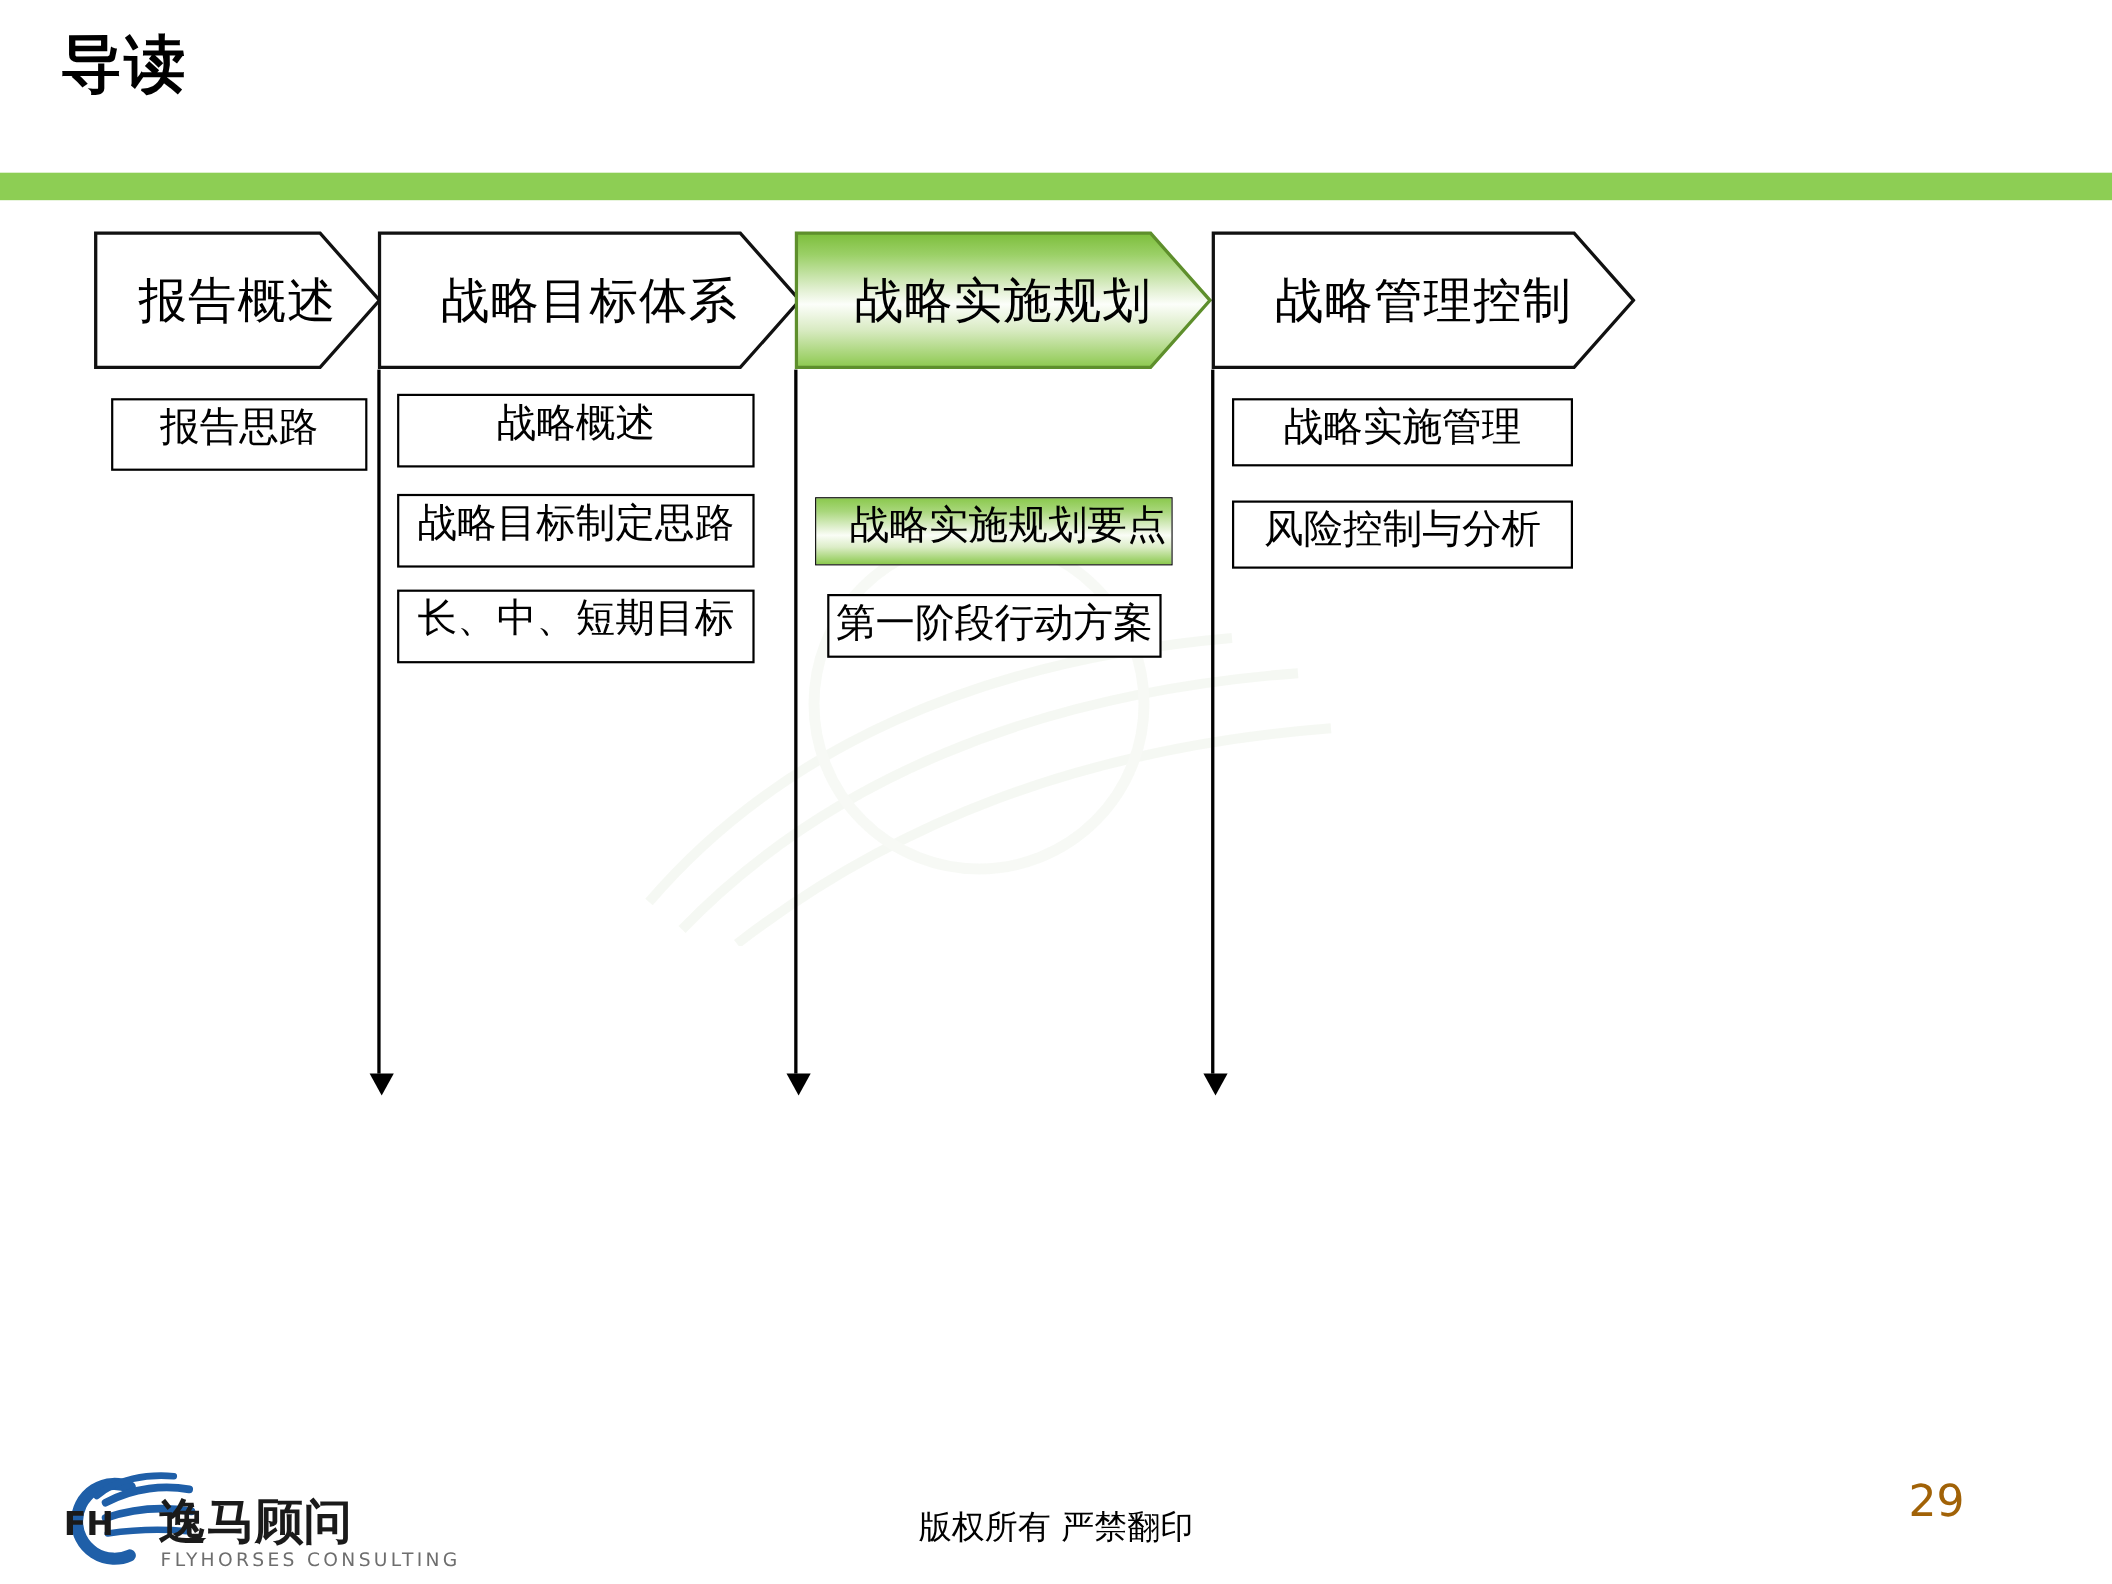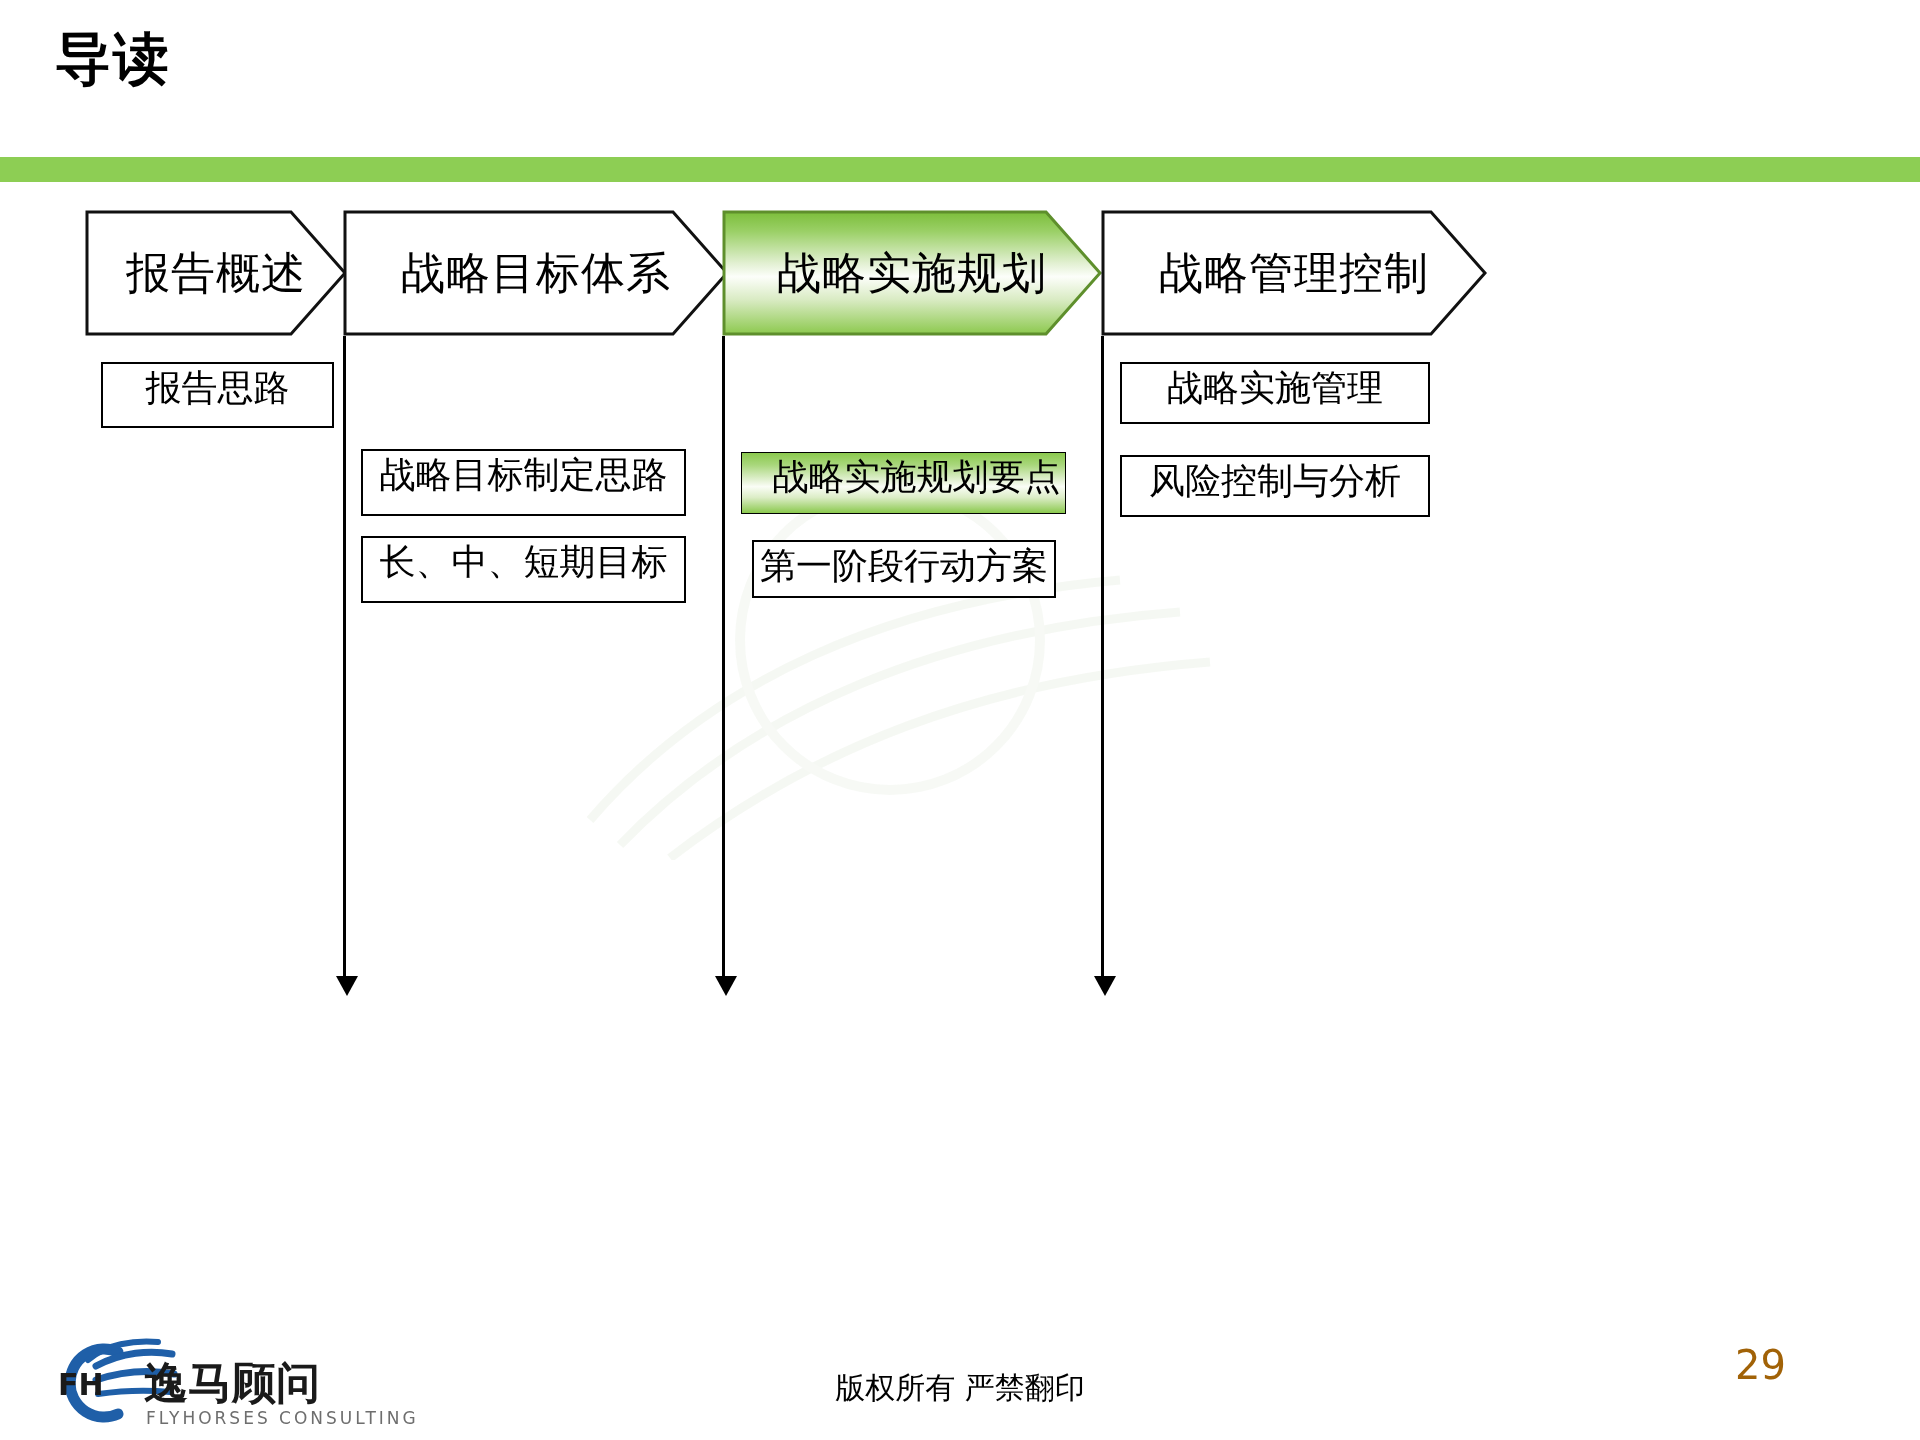--- a/index.html
+++ b/index.html
@@ -112,20 +112,23 @@
     <span>报告思路</span>
   </div>
 
   <svg class="chev-outline" style="left:343px;top:210px;width:386px;height:126px;" viewBox="0 0 386 126">
     <polygon points="2,2 330,2 384,63 330,124 2,124" fill="#ffffff" stroke="#111111" stroke-width="3"></polygon>
   </svg>
   <div class="chev" style="left:343px;top:210px;width:386px;height:126px;">
     <span class="lbl">战略目标体系</span>
   </div>
 
+  <div class="sbox" style="left:361px;top:358px;width:325px;height:67px;">
+    <span>战略概述</span>
+  </div>
   <div class="sbox" style="left:361px;top:449px;width:325px;height:67px;">
     <span>战略目标制定思路</span>
   </div>
   <div class="sbox" style="left:361px;top:536px;width:325px;height:67px;">
     <span>长、中、短期目标</span>
   </div>
 
   <svg class="chev-outline" style="left:722px;top:210px;width:380px;height:126px;" viewBox="0 0 380 126">
     <defs>
       <linearGradient id="chevGrad" x1="0" y1="0" x2="0" y2="1">

